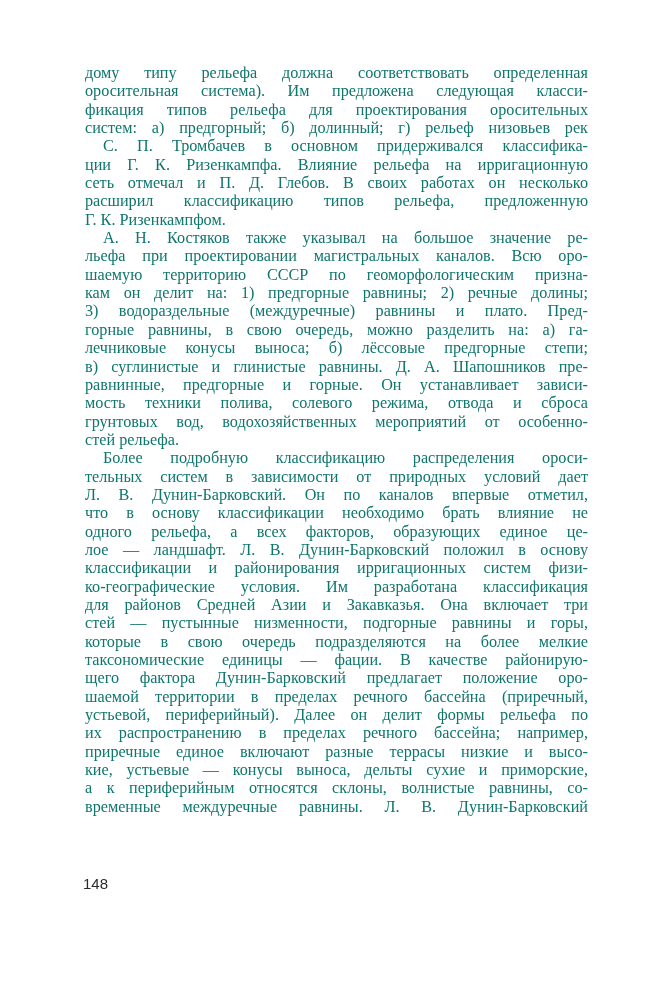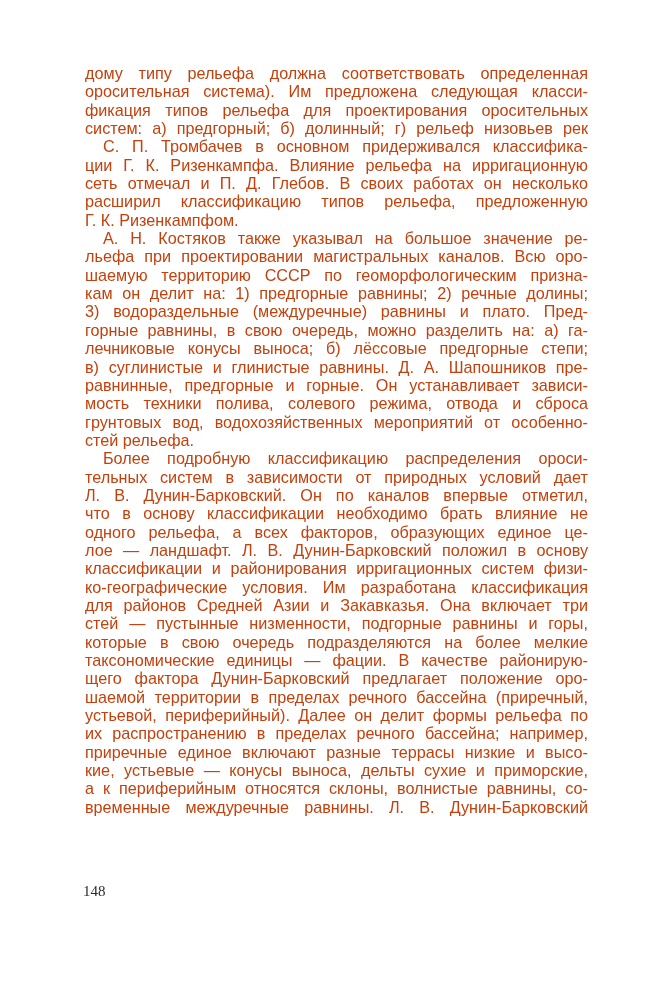--- a/index.html
+++ b/index.html
@@ -1,28 +1,28 @@
 <!DOCTYPE html>
 <html><head>
 <meta charset="utf-8">
 <style>
   html, body { margin: 0; padding: 0; background: #ffffff; }
   body { width: 659px; height: 1000px; position: relative; overflow: hidden; }
   .page {
     position: absolute; left: 85px; top: 64px; width: 503px;
-    font-family: Liberation Sans, sans-serif;
-    font-size: 16.2px; line-height: 18.35px; color: #c2410c;
+    font-family: Liberation Serif, serif;
+    font-size: 16.2px; line-height: 18.35px; color: #0f766e;
   }
   .line { display: block; white-space: nowrap; text-align: justify; text-align-last: justify; height: 18.35px; overflow: visible; }
   .line.last { text-align-last: left; }
   .line.indent { padding-left: 18px; }
   .pagenum {
     position: absolute; left: 83px; top: 875px;
-    font-family: Liberation Serif, serif;
-    font-size: 15px; color: #2b2b2b; margin-top: 8px;
+    font-family: Liberation Sans, sans-serif;
+    font-size: 15px; color: #2b2b2b;
   }
 </style>
 </head>
 <body>
 
 <div class="page">
   <div>
     <span class="line">дому типу рельефа должна соответствовать определенная</span>
     <span class="line">оросительная система). Им предложена следующая класси-</span>
     <span class="line">фикация типов рельефа для проектирования оросительных</span>

